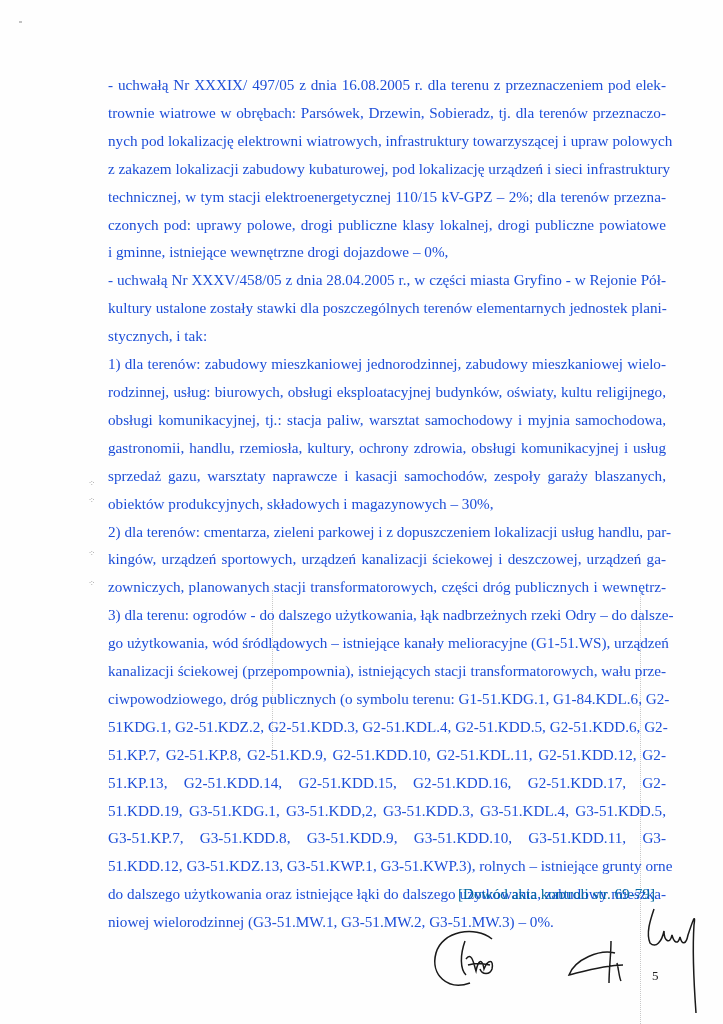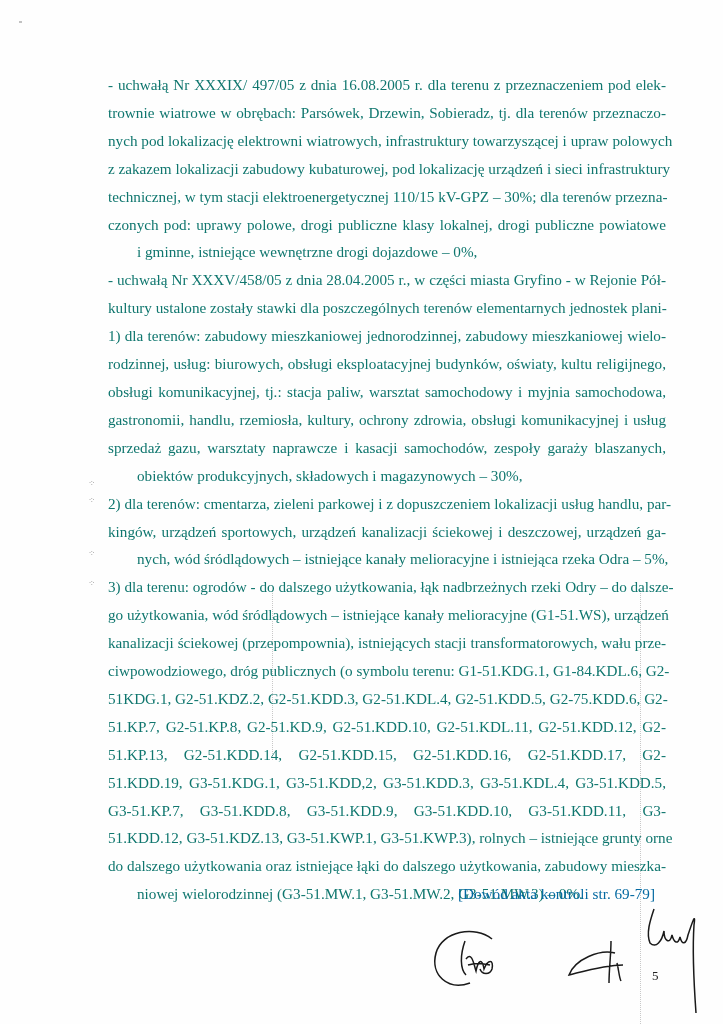--- a/index.html
+++ b/index.html
@@ -5,25 +5,25 @@
   html, body { margin: 0; padding: 0; background: #ffffff; }
   body { width: 723px; height: 1024px; position: relative; overflow: hidden; }
   .page {
     position: absolute; left: 0; top: 0; width: 723px; height: 1024px;
     background: #fefefe;
   }
   .speck { position: absolute; width: 3px; height: 2px; background: #9a9a9a; opacity: 0.6; }
   .body-text {
     position: absolute; left: 108px; top: 71px; width: 558px;
     font-family: "Liberation Serif", "DejaVu Serif", serif;
-    font-size: 15.2px; line-height: 27.9px; color: #0f766e;
+    font-size: 15.2px; line-height: 27.9px; color: #1d4ed8;
     text-align: justify;
   }
   .line { display: block; white-space: nowrap; text-align-last: justify; text-align: justify; }
-  .line.last { text-align-last: left; margin-left: 29px; }
+  .line.last { text-align-last: left; }
   .evidence {
     position: absolute; left: 458px; top: 885px;
     font-family: "Liberation Serif", "DejaVu Serif", serif;
     font-size: 15.2px; color: #0369a1; white-space: nowrap;
   }
   .fold {
     position: absolute; top: 590px; width: 1px; border-left: 1px dotted #c8c8c8;
   }
   .page-number {
     position: absolute; left: 652px; top: 968px;
@@ -45,39 +45,40 @@
   <span class="margin-mark" style="left:88px;top:578px;">⁘</span>
 
   <div class="fold" style="left:272px;height:170px;"></div>
   <div class="fold" style="left:640px;height:434px;"></div>
 
   <div class="body-text">
     <span class="line">- uchwałą Nr XXXIX/ 497/05 z dnia 16.08.2005 r. dla terenu z przeznaczeniem pod elek-</span>
     <span class="line">trownie wiatrowe w obrębach: Parsówek, Drzewin, Sobieradz, tj. dla terenów przeznaczo-</span>
     <span class="line">nych pod lokalizację elektrowni wiatrowych, infrastruktury towarzyszącej i upraw polowych</span>
     <span class="line">z zakazem lokalizacji zabudowy kubaturowej, pod lokalizację urządzeń i sieci infrastruktury</span>
-    <span class="line">technicznej, w tym stacji elektroenergetycznej 110/15 kV-GPZ – 30%; dla terenów przezna-</span>
+    <span class="line">technicznej, w tym stacji elektroenergetycznej 110/15 kV-GPZ – 2%; dla terenów przezna-</span>
     <span class="line">czonych pod: uprawy polowe, drogi publiczne klasy lokalnej, drogi publiczne powiatowe</span>
     <span class="line last">i gminne, istniejące wewnętrzne drogi dojazdowe – 0%,</span>
     <span class="line">- uchwałą Nr XXXV/458/05 z dnia 28.04.2005 r., w części miasta Gryfino - w Rejonie Pół-</span>
     <span class="line">kultury ustalone zostały stawki dla poszczególnych terenów elementarnych jednostek plani-</span>
+    <span class="line last">stycznych, i tak:</span>
     <span class="line">1) dla terenów: zabudowy mieszkaniowej jednorodzinnej, zabudowy mieszkaniowej wielo-</span>
     <span class="line">rodzinnej, usług: biurowych, obsługi eksploatacyjnej budynków, oświaty, kultu religijnego,</span>
     <span class="line">obsługi komunikacyjnej, tj.: stacja paliw, warsztat samochodowy i myjnia samochodowa,</span>
     <span class="line">gastronomii, handlu, rzemiosła, kultury, ochrony zdrowia, obsługi komunikacyjnej i usług</span>
     <span class="line">sprzedaż gazu, warsztaty naprawcze i kasacji samochodów, zespoły garaży blaszanych,</span>
     <span class="line last">obiektów produkcyjnych, składowych i magazynowych – 30%,</span>
     <span class="line">2) dla terenów: cmentarza, zieleni parkowej i z dopuszczeniem lokalizacji usług handlu, par-</span>
     <span class="line">kingów, urządzeń sportowych, urządzeń kanalizacji ściekowej i deszczowej, urządzeń ga-</span>
-    <span class="line last">nych, wód śródlądowych – istniejące kanały melioracyjne i istniejąca rzeka Odra – 5%,</span>
+    <span class="line">zowniczych, planowanych stacji transformatorowych, części dróg publicznych i wewnętrz-</span>
     <span class="line">3) dla terenu: ogrodów - do dalszego użytkowania, łąk nadbrzeżnych rzeki Odry – do dalsze-</span>
     <span class="line">go użytkowania, wód śródlądowych – istniejące kanały melioracyjne (G1-51.WS), urządzeń</span>
     <span class="line">kanalizacji ściekowej (przepompownia), istniejących stacji transformatorowych, wału prze-</span>
     <span class="line">ciwpowodziowego, dróg publicznych (o symbolu terenu: G1-51.KDG.1, G1-84.KDL.6, G2-</span>
-    <span class="line">51KDG.1, G2-51.KDZ.2, G2-51.KDD.3, G2-51.KDL.4, G2-51.KDD.5, G2-75.KDD.6, G2-</span>
+    <span class="line">51KDG.1, G2-51.KDZ.2, G2-51.KDD.3, G2-51.KDL.4, G2-51.KDD.5, G2-51.KDD.6, G2-</span>
     <span class="line">51.KP.7, G2-51.KP.8, G2-51.KD.9, G2-51.KDD.10, G2-51.KDL.11, G2-51.KDD.12, G2-</span>
     <span class="line">51.KP.13, G2-51.KDD.14, G2-51.KDD.15, G2-51.KDD.16, G2-51.KDD.17, G2-</span>
     <span class="line">51.KDD.19, G3-51.KDG.1, G3-51.KDD,2, G3-51.KDD.3, G3-51.KDL.4, G3-51.KDD.5,</span>
     <span class="line">G3-51.KP.7, G3-51.KDD.8, G3-51.KDD.9, G3-51.KDD.10, G3-51.KDD.11, G3-</span>
     <span class="line">51.KDD.12, G3-51.KDZ.13, G3-51.KWP.1, G3-51.KWP.3), rolnych – istniejące grunty orne</span>
     <span class="line">do dalszego użytkowania oraz istniejące łąki do dalszego użytkowania, zabudowy mieszka-</span>
     <span class="line last">niowej wielorodzinnej (G3-51.MW.1, G3-51.MW.2, G3-51.MW.3) – 0%.</span>
   </div>
 
   <div class="evidence">[Dowód akta kontroli str. 69-79]</div>

